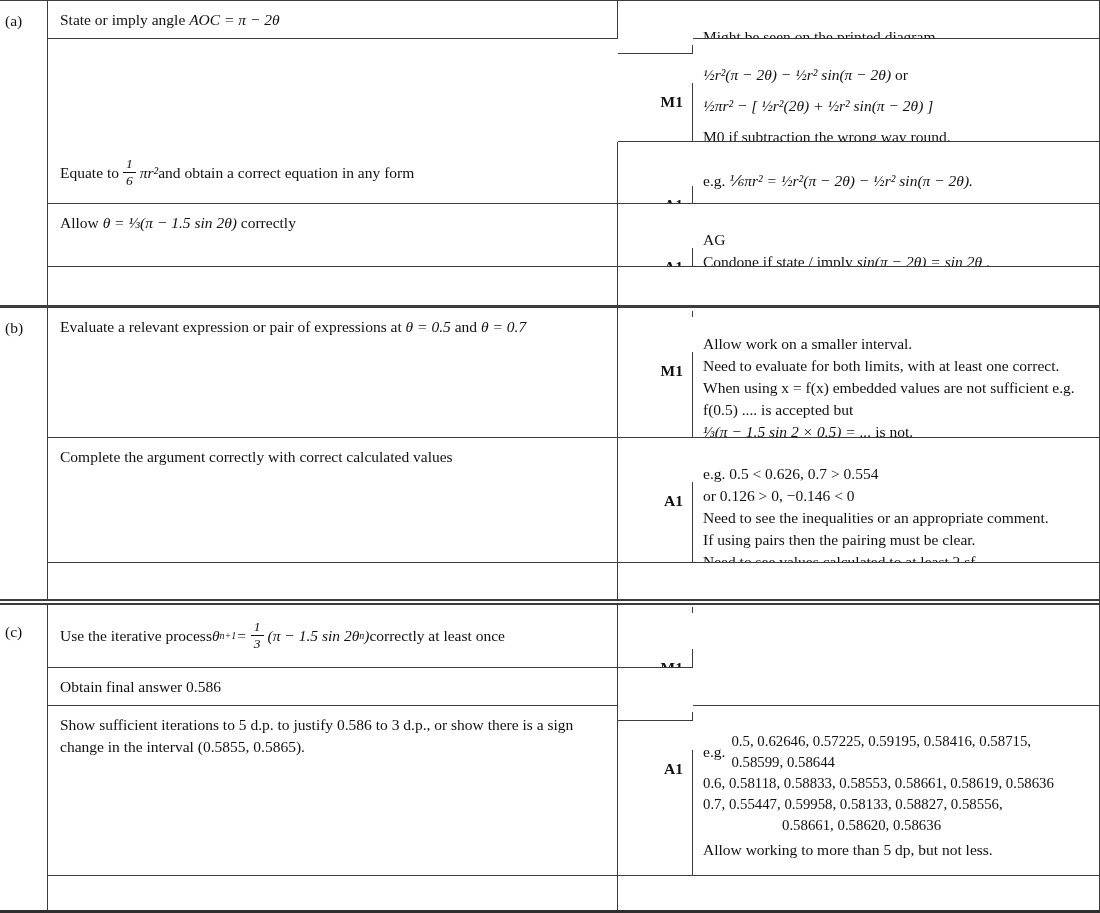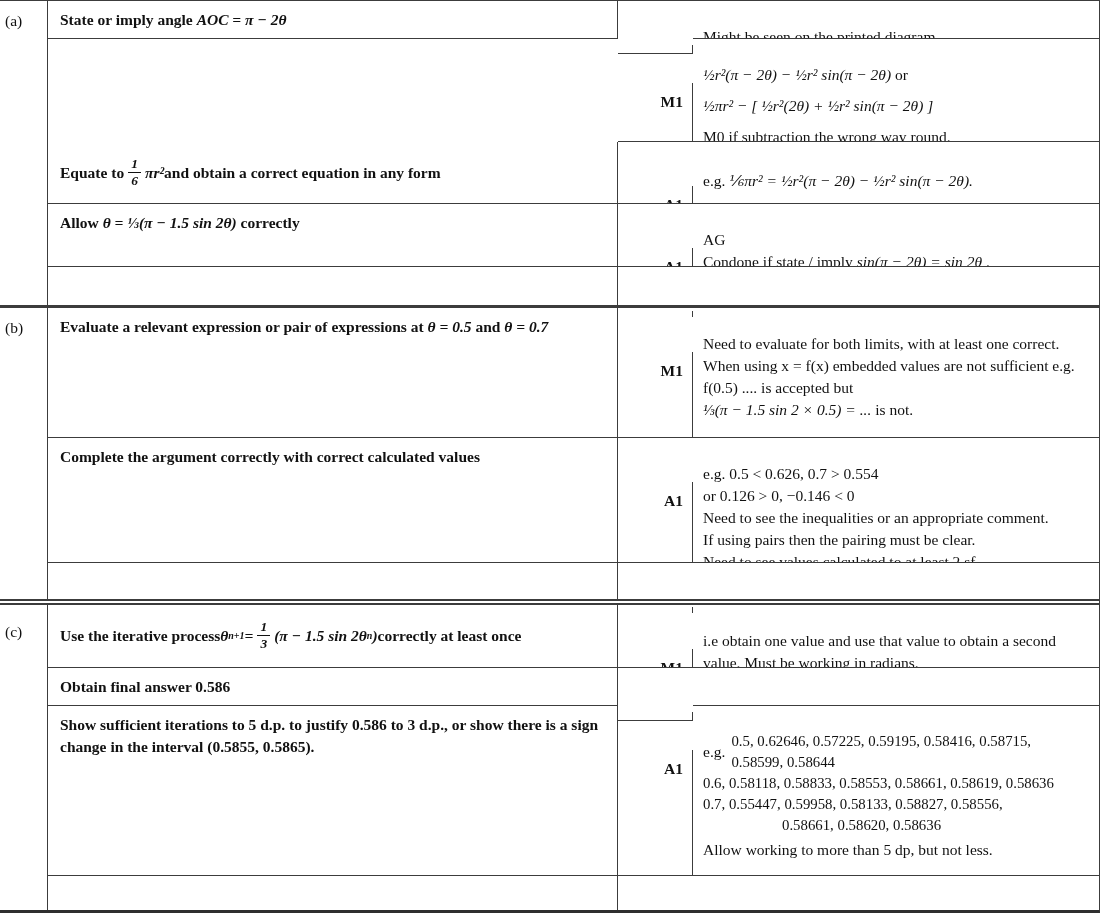--- a/index.html
+++ b/index.html
@@ -24,21 +24,21 @@
   .sep1{height:2.5px;background:#3c3c3c;}
   .sep2{height:6px;border-top:2px solid #3c3c3c;border-bottom:2px solid #3c3c3c;background:#fff;box-sizing:border-box;}
   .part{
     grid-column:1;grid-row:1/-1;
     border-right:1.5px solid #3c3c3c;
     padding:9px 2px 0 5px;
     box-sizing:border-box;
   }
   .sec-c .part{padding-top:16px;}
   .cell{box-sizing:border-box;overflow:hidden;}
-  .d{grid-column:2;border-right:1.5px solid #3c3c3c;border-bottom:1.5px solid #3c3c3c;padding:8px 14px 4px 12px;font-weight:bold;}
+  .d{grid-column:2;border-right:1.5px solid #3c3c3c;border-bottom:1.5px solid #3c3c3c;padding:8px 14px 4px 12px;}
   .m{grid-column:3;border-right:1.5px solid #3c3c3c;border-bottom:1.5px solid #3c3c3c;text-align:right;padding:8px 9px 0 0;font-weight:bold;margin-top:44px;}
   .c{grid-column:4;border-bottom:1.5px solid #3c3c3c;padding:8px 12px 4px 10px;margin-top:17px;}
   .lastrow{border-bottom:none;}
   .total{text-align:center;padding:6px 0 0 0;}
   .vc{display:flex;align-items:center;flex-wrap:nowrap;white-space:nowrap;padding-top:0;padding-bottom:0;}
   .vcc{display:flex;align-items:center;padding-top:0;padding-bottom:0;}
   .math{font-style:italic;}
   .fl{margin-bottom:9px;}
   .bfrac{display:inline-flex;flex-direction:column;align-items:center;vertical-align:middle;margin:0 4px;line-height:1.05;font-size:13.5px;font-style:italic;}
   .bfrac .fn{border-bottom:1.2px solid #111;padding:0 3px 1px 3px;}
@@ -105,20 +105,21 @@
   <div class="sep1"></div>
 
   <section class="sec sec-b">
     <div class="part">(b)</div>
 
     <div class="cell d">
       <span>Evaluate a relevant expression or pair of expressions at </span><span class="math">θ = 0.5</span><span> and </span><span class="math">θ = 0.7</span>
     </div>
     <div class="cell m">M1</div>
     <div class="cell c">
+      <div>Allow work on a smaller interval.</div>
       <div>Need to evaluate for both limits, with at least one correct. When using x = f(x) embedded values are not sufficient e.g. f(0.5) .... is accepted but</div>
       <div><span class="math">⅓(π − 1.5 sin 2 × 0.5) = ...</span><span> is not.</span></div>
     </div>
 
     <div class="cell d">
       <div>Complete the argument correctly with correct calculated values</div>
     </div>
     <div class="cell m">A1</div>
     <div class="cell c">
       <div>e.g.  0.5 &lt; 0.626, 0.7 &gt; 0.554</div>
@@ -146,23 +147,20 @@
       <span class="bfrac">
           <span class="fn">1</span>
           <span class="fd">3</span>
         </span>
       <span class="math">(π − 1.5 sin 2θ</span>
         <sub>n</sub>
         <span class="math">)</span>
         <span> correctly at least once</span>
     </div>
     <div class="cell m">M1</div>
-    <div class="cell c">
-      <div>i.e obtain one value and use that value to obtain a second value. Must be working in radians.</div>
-    </div>
 
     <div class="cell d">
       <div>Obtain final answer 0.586</div>
     </div>
     <div class="cell m">A1</div>
     <div class="cell c"></div>
 
     <div class="cell d">
       <div>Show sufficient iterations to 5 d.p. to justify 0.586 to 3 d.p., or show there is a sign change in the interval (0.5855, 0.5865).</div>
     </div>

